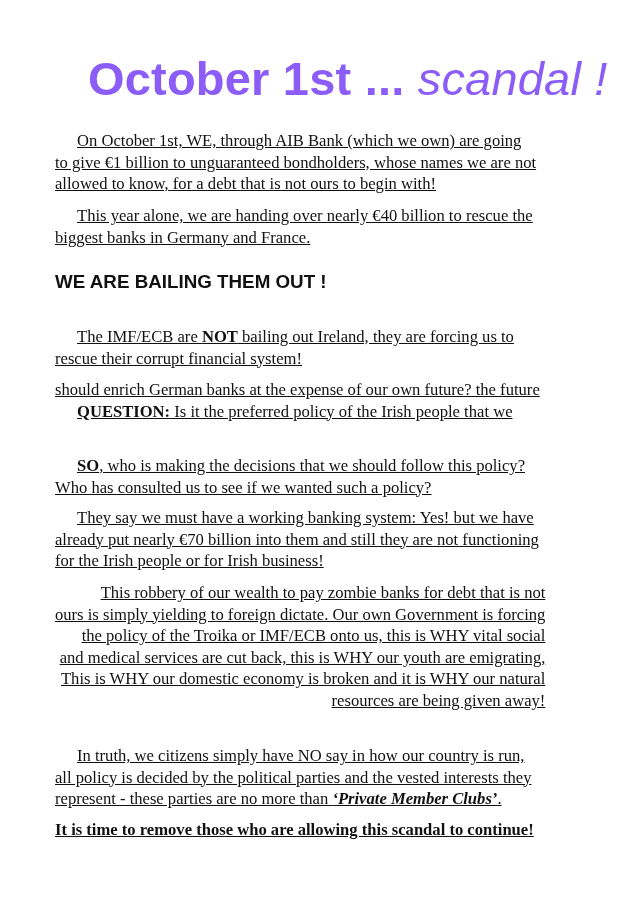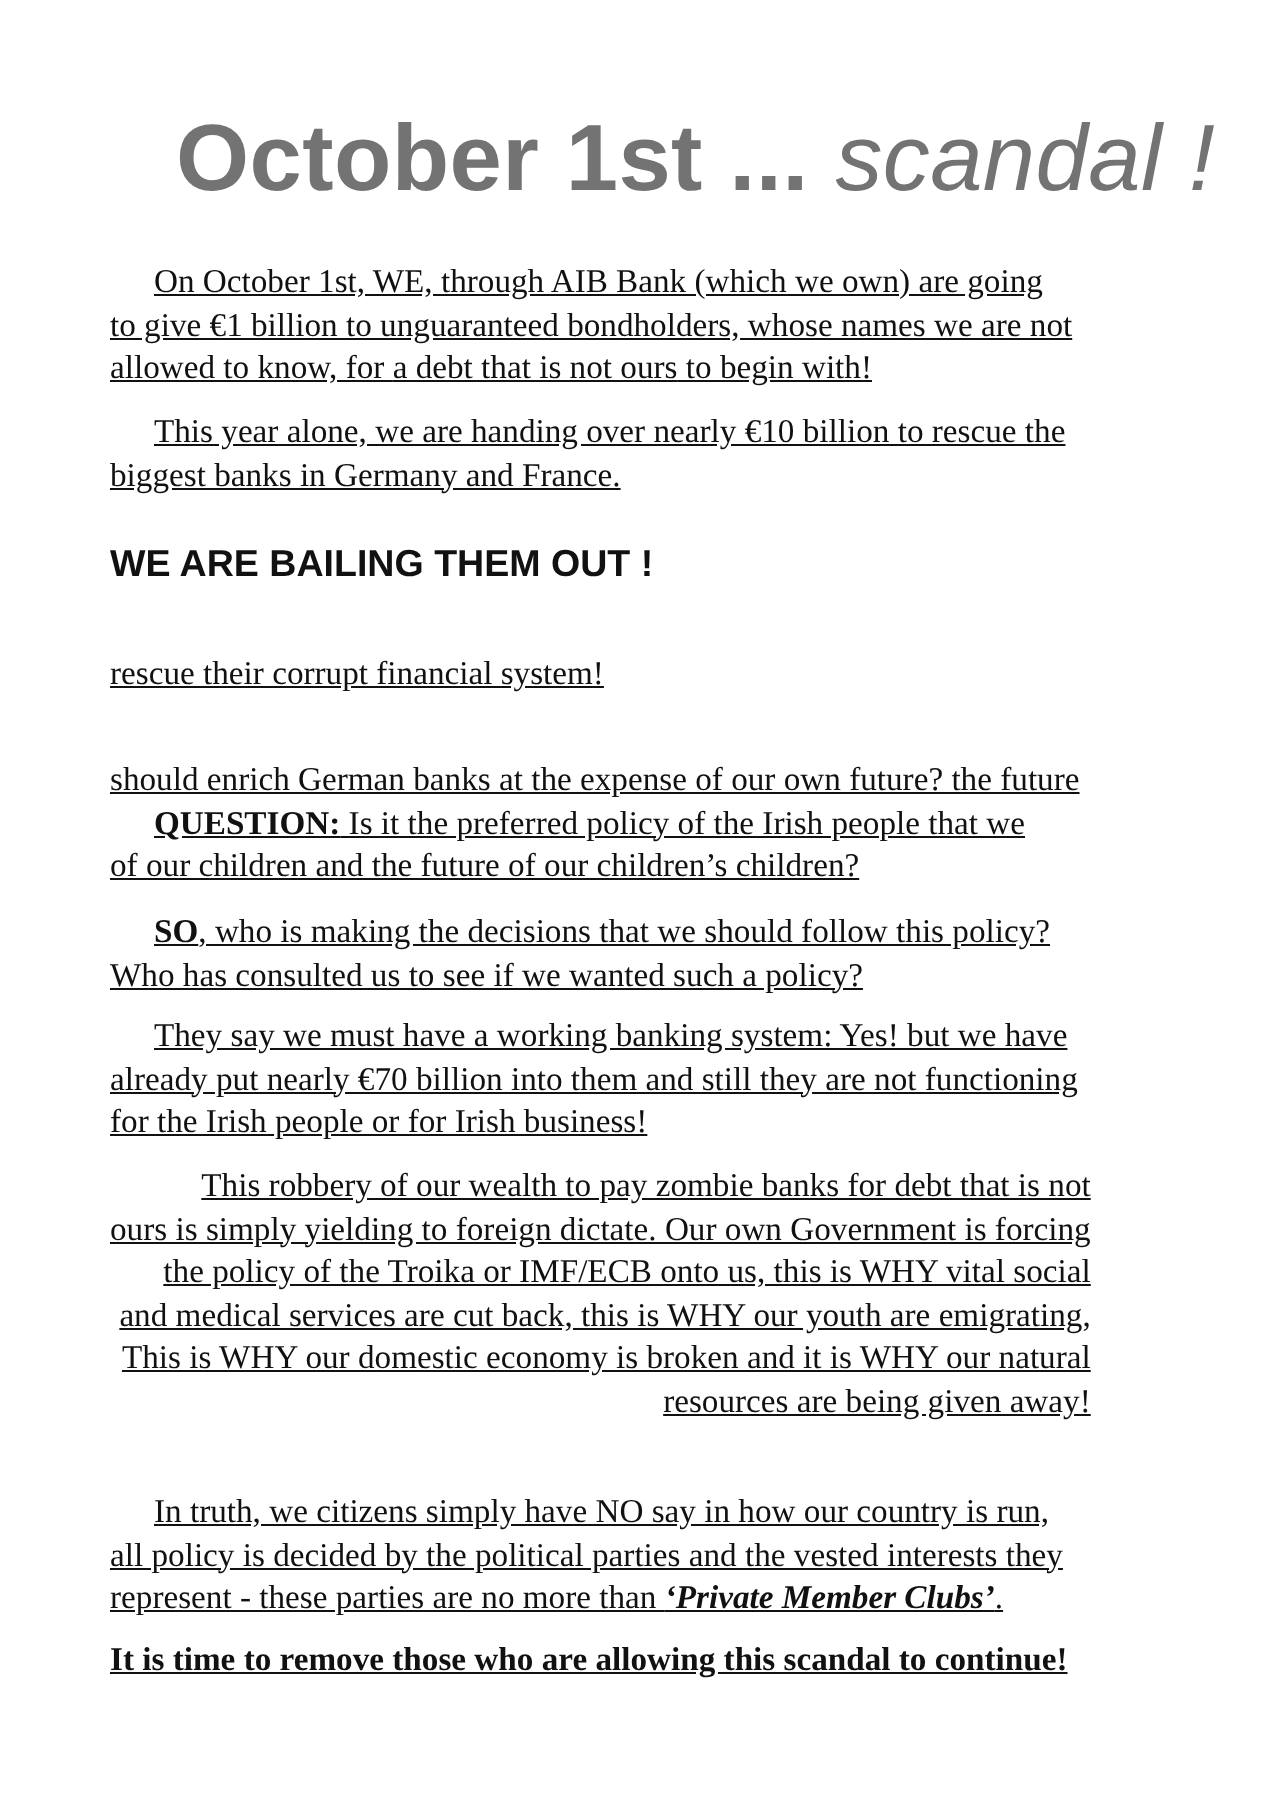--- a/index.html
+++ b/index.html
@@ -22,21 +22,21 @@
     }
     .title {
       position: absolute;
       left: 88px;
       top: 49px;
       margin: 0;
       font-family: "Liberation Sans", sans-serif;
       font-size: 47px;
       line-height: 60px;
       white-space: nowrap;
-      color: #737373;
+      color: #8b5cf6;
       letter-spacing: 0.2px;
     }
     .title .t-bold { font-weight: bold; }
     .title .t-ital { font-style: italic; font-weight: normal; }
 
     .body-text {
       font-family: "Liberation Serif", serif;
       font-size: 16.6px;
       line-height: 21.6px;
       color: #111111;
@@ -87,34 +87,34 @@
 
 <div class="page body-text">
 
   <p id="p1">
     <span class="line"><span class="indent"></span><span>On October 1st, WE, through AIB Bank (which we own) are going</span></span>
     <span class="line">to give €1 billion to unguaranteed bondholders, whose names we are not</span>
     <span class="line"><span>allowed to know, for </span><span class="u">a debt that is not ours</span><span> to begin with!</span></span>
   </p>
 
   <p id="p2">
-    <span class="line"><span class="indent"></span><span>This year alone, we are handing over nearly €10 billion to rescue the</span></span>
+    <span class="line"><span class="indent"></span><span>This year alone, we are handing over nearly €40 billion to rescue the</span></span>
     <span class="line">biggest banks in Germany and France.</span>
   </p>
 
   <h2 class="heading">WE ARE BAILING THEM OUT !</h2>
 
   <p id="p3">
+    <span class="line"><span class="indent"></span><span>The IMF/ECB are </span><span class="b">NOT</span><span> bailing out Ireland, they are forcing us to</span></span>
     <span class="line">rescue their corrupt financial system!</span>
   </p>
 
   <p id="p4">
     <span class="line">should enrich German banks at the expense of our own future? the future</span>
     <span class="line"><span class="indent"></span><span class="b">QUESTION:</span><span> Is it the preferred policy of the Irish people that we</span></span>
-    <span class="line">of our children and the future of our children’s children?</span>
   </p>
 
   <p id="p5">
     <span class="line"><span class="indent"></span><span class="b">SO</span><span>, who is making the decisions that we should follow this policy?</span></span>
     <span class="line">Who has consulted us to see if we wanted such a policy?</span>
   </p>
 
   <p id="p6">
     <span class="line"><span class="indent"></span><span>They say we must have a working banking system: Yes! but we have</span></span>
     <span class="line">already put nearly €70 billion into them and still they are not functioning</span>

